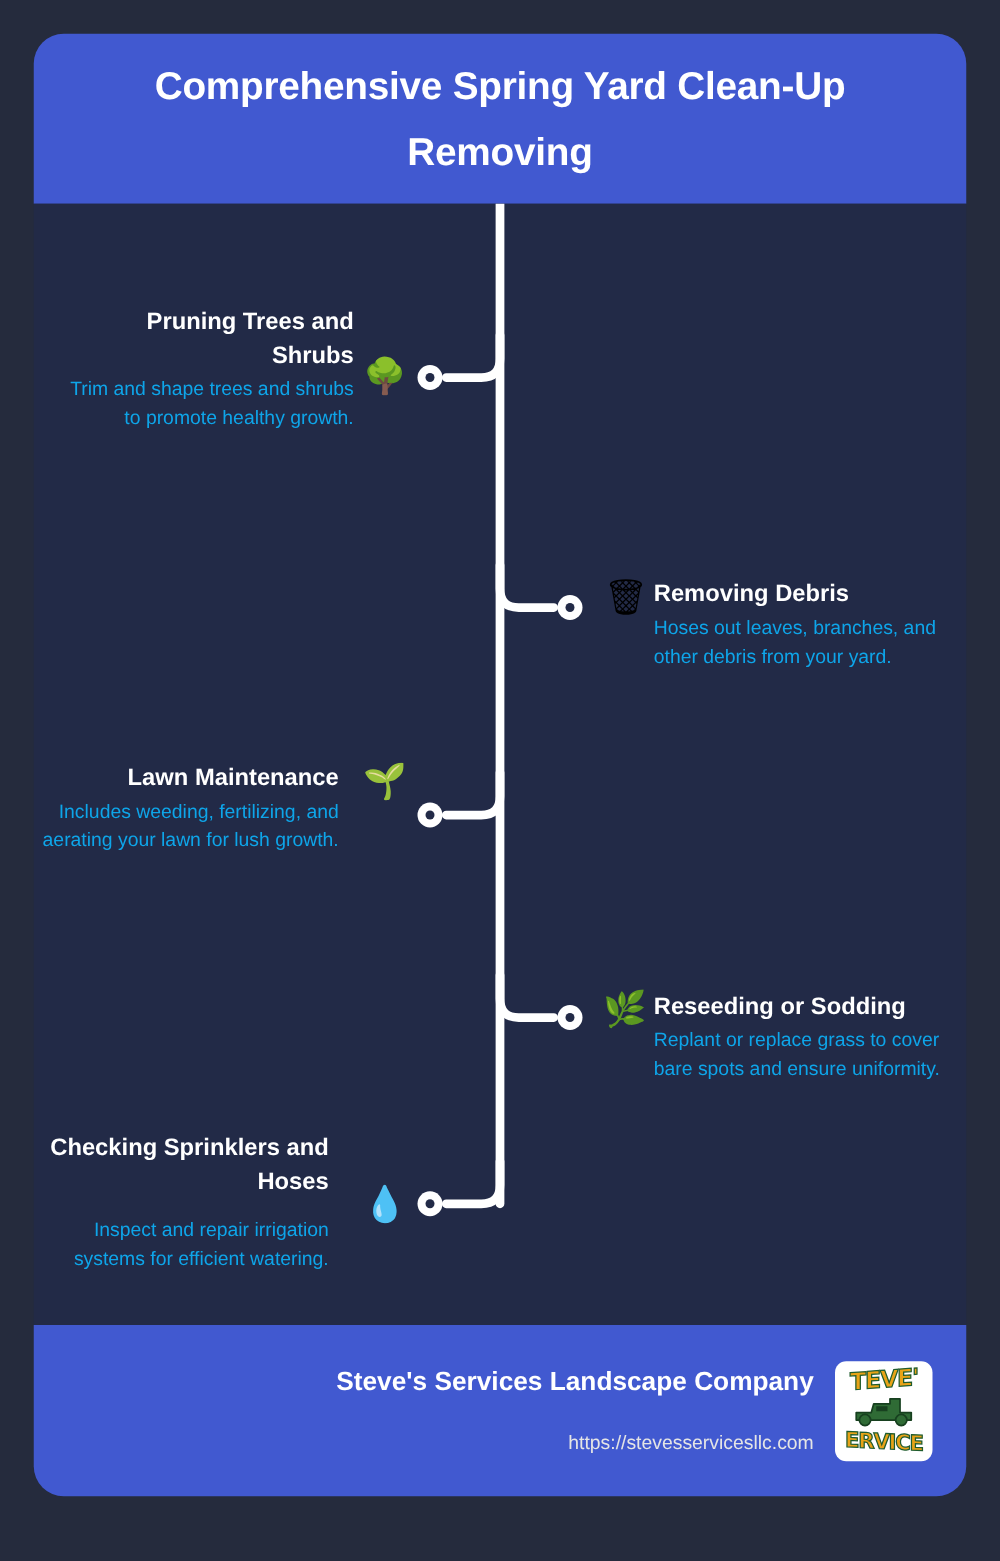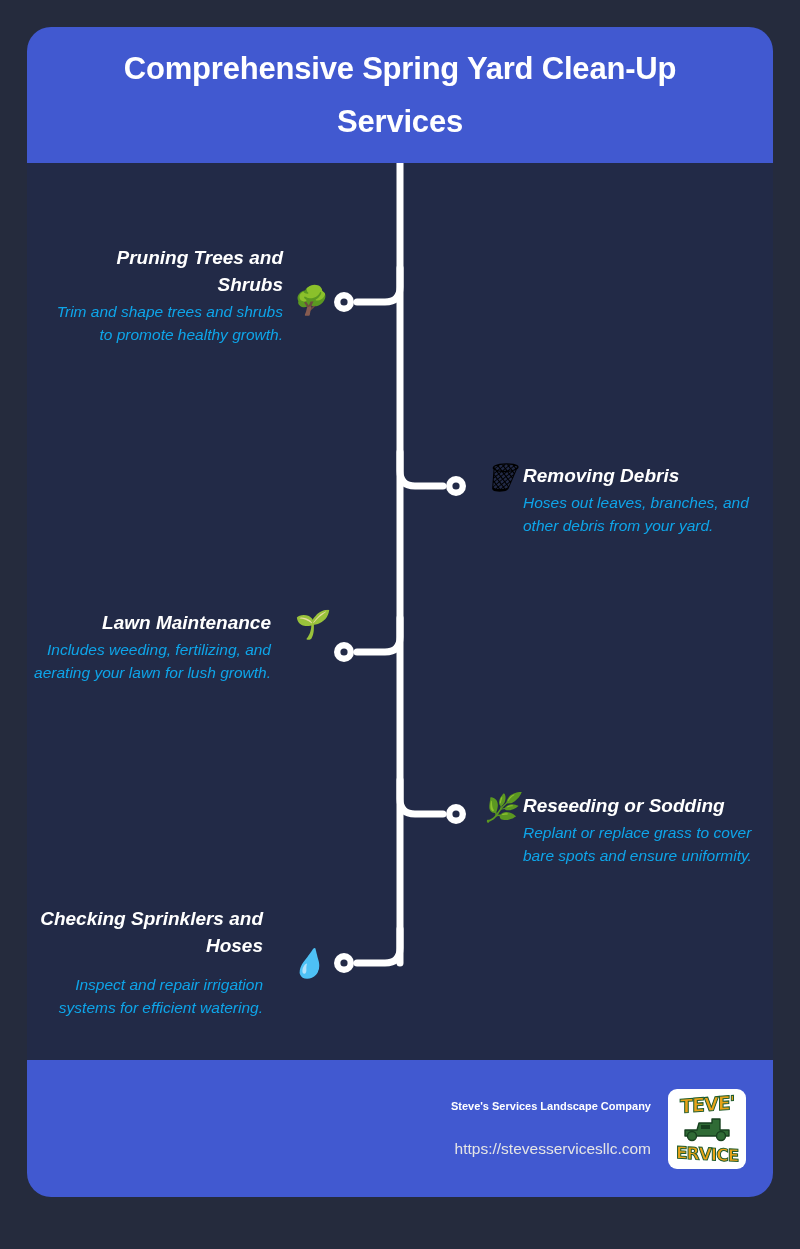--- a/index.html
+++ b/index.html
@@ -62,21 +62,20 @@
     width: 746px;
     height: 897px;
     pointer-events: none;
   }
 
   
   .item {
     position: absolute;
     display: flex;
     align-items: flex-start;
-    font-style: italic;
   }
   .item-left {
     flex-direction: row;
     justify-content: flex-end;
   }
   .item-right {
     flex-direction: row;
     justify-content: flex-start;
   }
 
@@ -117,21 +116,21 @@
     background: #4159d0;
     border-radius: 0 0 24px 24px;
     display: flex;
     align-items: center;
     justify-content: flex-end;
     padding-right: 27px;
   }
   .footer-text { text-align: right; margin-right: 17px; }
   .footer-company {
     color: #ffffff;
-    font-size: 11px;
+    font-size: 21px;
     font-weight: bold;
     margin-bottom: 5px;
   }
   .footer-url {
     color: #e5e5e5;
     font-size: 15.5px;
     margin-top: 28px;
   }
 
   .footer-logo {
@@ -168,21 +167,21 @@
     height: 26px;
     z-index: 2;
   }
 </style>
 </head>
 <body>
 
 <div class="infographic">
 
   <div class="header">
-    <div class="header-title">Comprehensive Spring Yard Clean-Up Services</div>
+    <div class="header-title">Comprehensive Spring Yard Clean-Up Removing</div>
   </div>
 
   <div class="body-panel">
 
     <svg class="connectors" viewBox="0 0 746 897" xmlns="http://www.w3.org/2000/svg">
       <g fill="none" stroke="#ffffff" stroke-width="7" stroke-linecap="round">
 
         <path d="M373,0 L373,800"></path>
 
         <path d="M373,105 L373,124 Q373,139 358,139 L330,139"></path>

